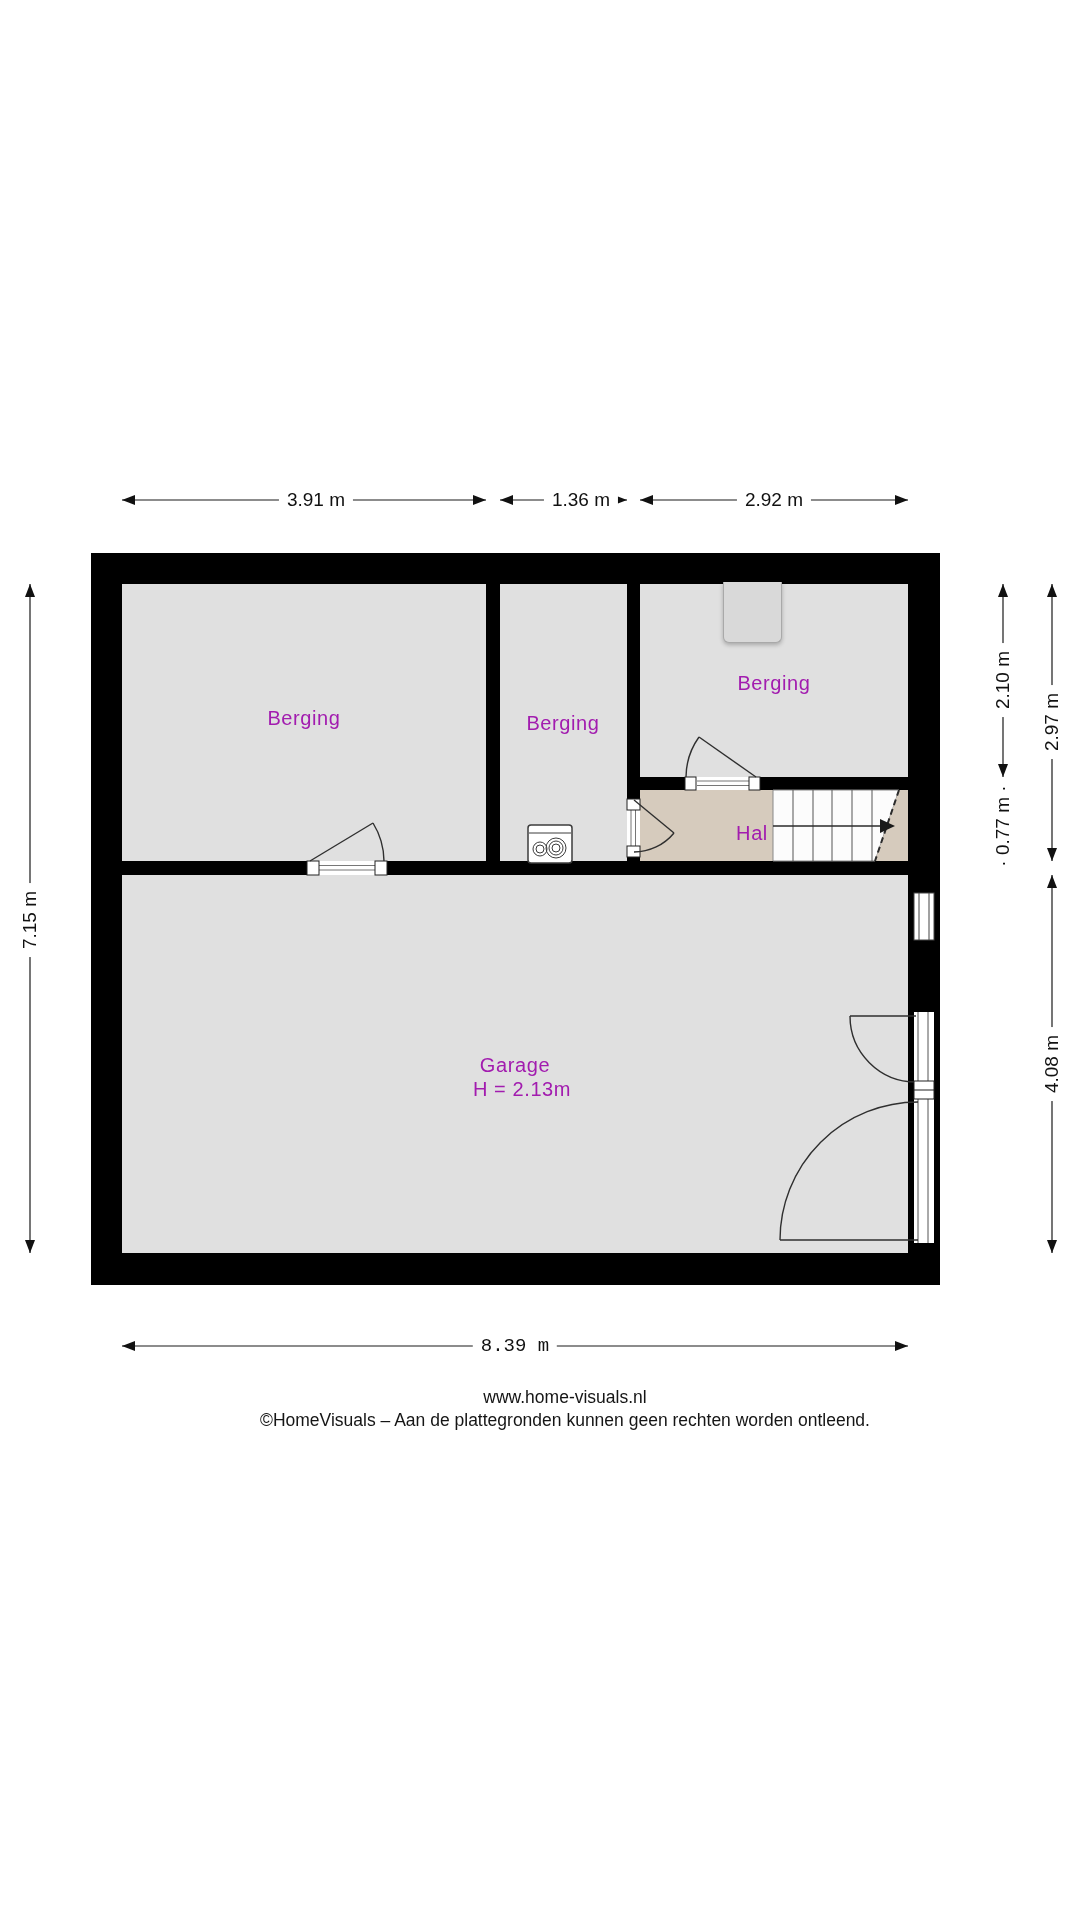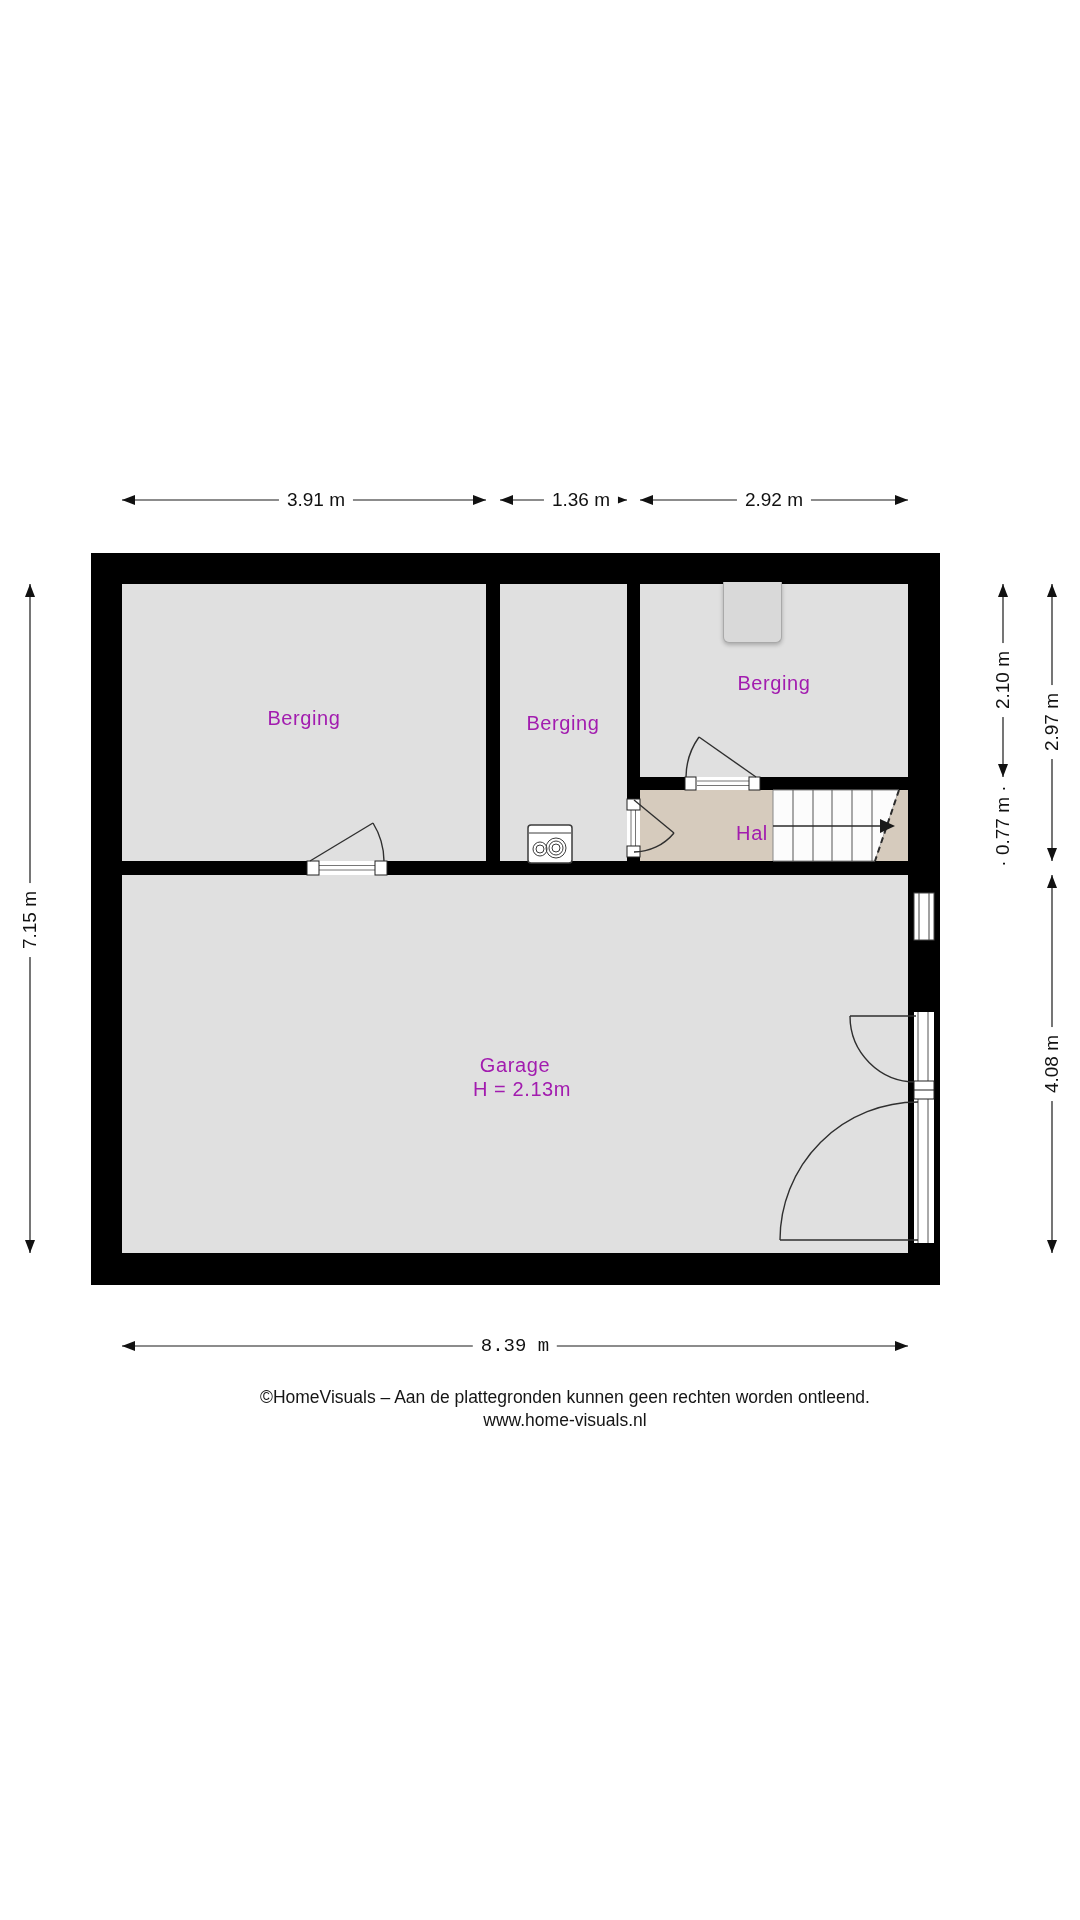--- a/index.html
+++ b/index.html
@@ -161,17 +161,17 @@
   <div class="dim-label" style="left:581px;top:500px;">1.36 m</div>
   <div class="dim-label" style="left:774px;top:500px;">2.92 m</div>
   <div class="dim-label" style="left:515px;top:1346px;font-family:Liberation Mono, monospace;">8.39 m</div>
   <div class="dim-label vert" style="left:30px;top:920px;">7.15 m</div>
   <div class="dim-label vert" style="left:1003px;top:680px;">2.10 m</div>
   <div class="dim-label vert" style="left:1003px;top:826px;">· 0.77 m ·</div>
   <div class="dim-label vert" style="left:1052px;top:722px;">2.97 m</div>
   <div class="dim-label vert" style="left:1052px;top:1064px;">4.08 m</div>
 
   <div class="footer">
+    <div>www.home-visuals.nl</div>
     <div>©HomeVisuals – Aan de plattegronden kunnen geen rechten worden ontleend.</div>
-    <div>www.home-visuals.nl</div>
   </div>
 
 </div>
 
 </body></html>

